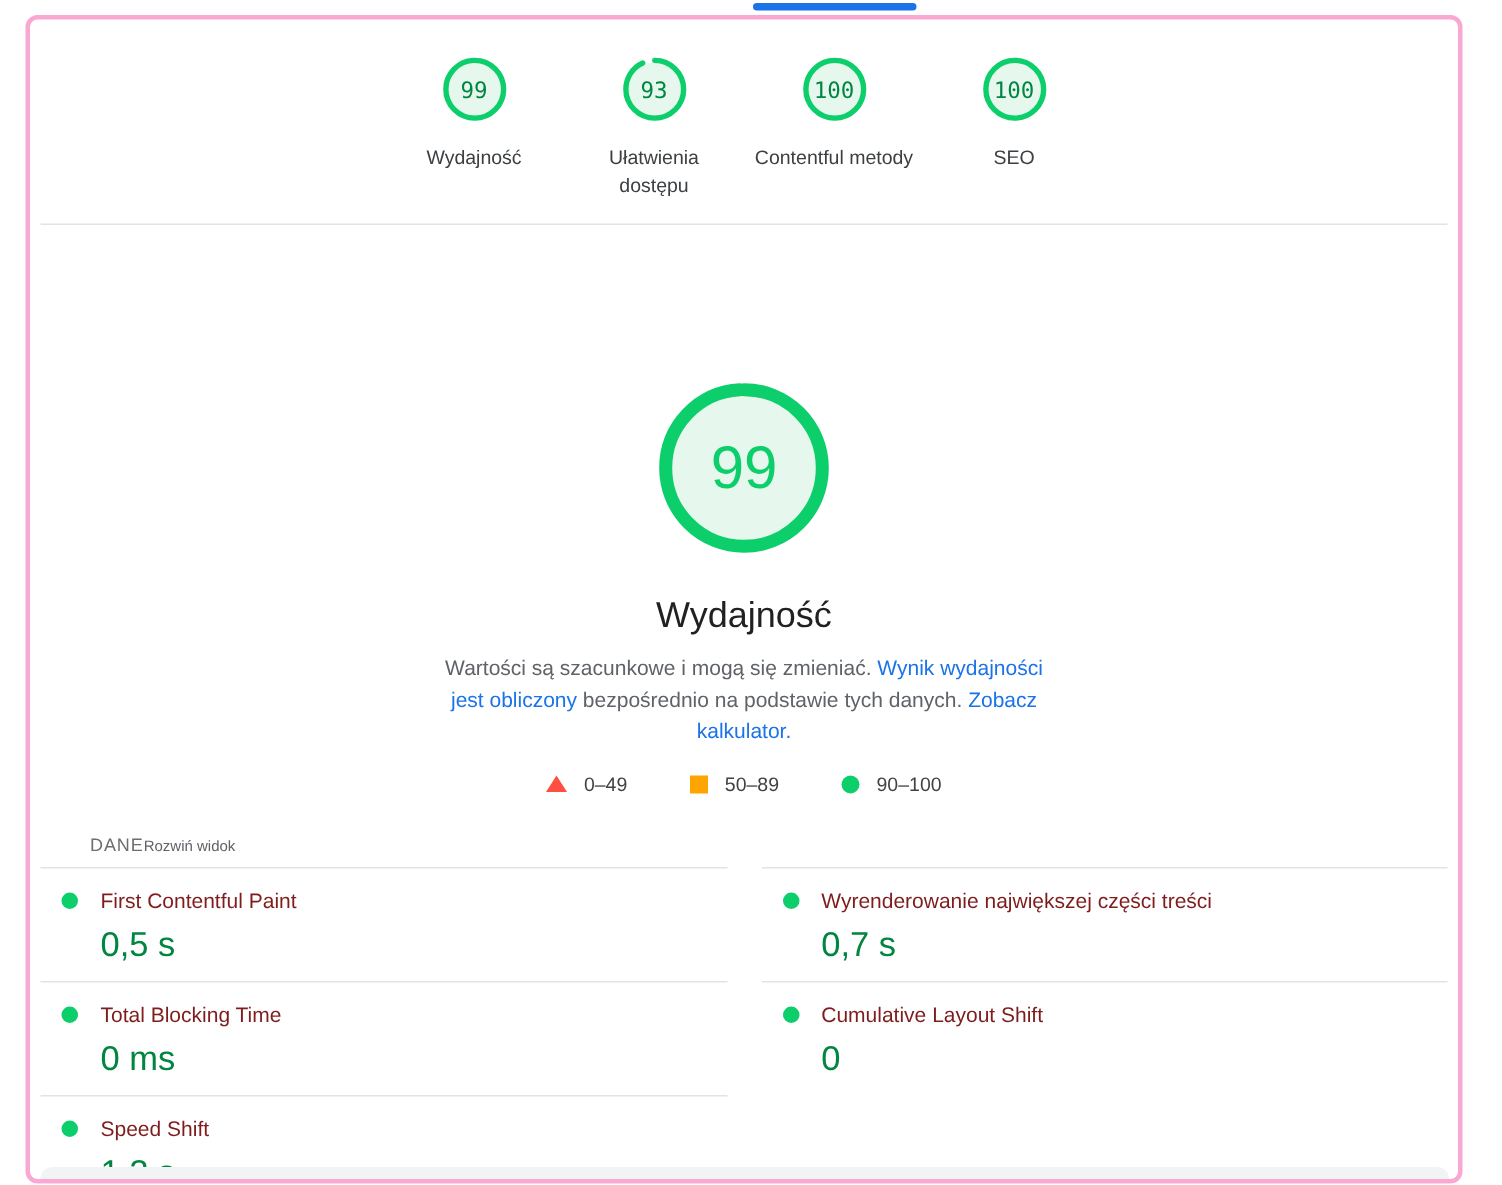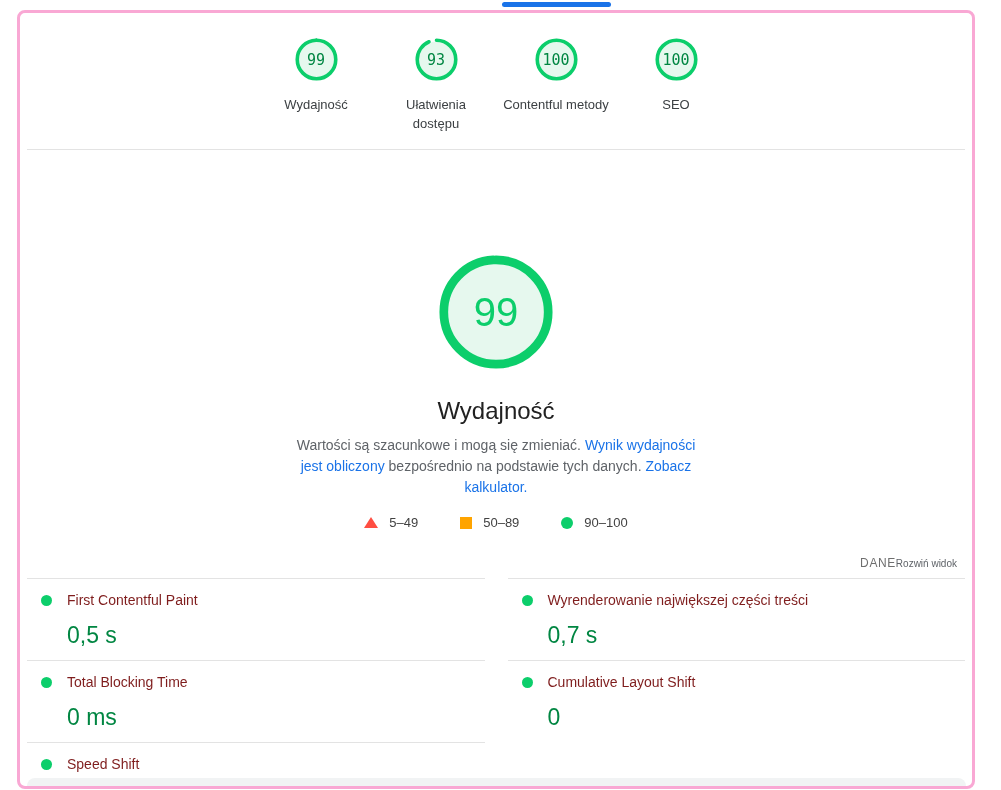--- a/index.html
+++ b/index.html
@@ -61,36 +61,37 @@
     gap:42px;font-size:13px;color:#424242;
   }
   .legend-item{display:flex;align-items:center;gap:11px;}
   .icon-tri{width:0;height:0;border-left:7px solid transparent;
     border-right:7px solid transparent;border-bottom:11px solid #ff4e42;}
   .icon-sq{width:12px;height:12px;background:#ffa400;}
   .icon-ci{width:12px;height:12px;border-radius:50%;background:#0cce6b;}
   
   .metrics{margin-top:26px;padding:0 7px;}
   .metrics-header{
-    display:flex;justify-content:flex-end;align-items:baseline;
+    display:flex;justify-content:flex-start;align-items:baseline;
     padding:0 8px 8px 1px;
+    margin-left:32px;
   }
   .metrics-title{font-size:12px;letter-spacing:.6px;color:#6e6e6e;}
   .expand-btn{
     font-size:10px;color:#5f6368;background:none;border:none;padding:0;
     font-family:Liberation Sans, sans-serif;cursor:pointer;
   }
   .metrics-grid{display:grid;grid-template-columns:1fr 1fr;column-gap:23px;}
   .m-col{border-top:1px solid #e3e3e3;}
   .m-row{padding:11px 0 12px 14px;border-bottom:1px solid #e3e3e3;}
   .m-row.last{border-bottom:none;}
   .m-head{display:flex;align-items:center;gap:15px;}
   .m-dot{width:11px;height:11px;border-radius:50%;background:#0cce6b;flex:none;}
   .m-label{font-size:14px;line-height:20px;color:#7f1d1d;}
-  .m-value{margin:12px 0 0 26px;font-size:23px;line-height:26px;color:#018642;}
+  .m-value{margin:6px 0 0 26px;font-size:23px;line-height:26px;color:#018642;}
   
   .bottom-band{
     position:absolute;left:7px;right:6px;bottom:0;height:8px;
     background:#f1f3f4;border-radius:8px 8px 0 0;
   }
 </style>
 </head>
 <body>
 
 <div class="tab-indicator"></div>
@@ -150,21 +151,21 @@
     <span class="score">99</span>
   </div>
 
   <h2 class="perf-title">Wydajność</h2>
 
   <p class="perf-desc"><span>Wartości są szacunkowe i mogą się zmieniać. </span><a>Wynik wydajności jest obliczony</a><span> bezpośrednio na podstawie tych danych. </span><a>Zobacz kalkulator.</a></p>
 
   <div class="legend">
     <div class="legend-item">
       <span class="icon-tri"></span>
-      <span>5–49</span>
+      <span>0–49</span>
     </div>
     <div class="legend-item">
       <span class="icon-sq"></span>
       <span>50–89</span>
     </div>
     <div class="legend-item">
       <span class="icon-ci"></span>
       <span>90–100</span>
     </div>
   </div>

